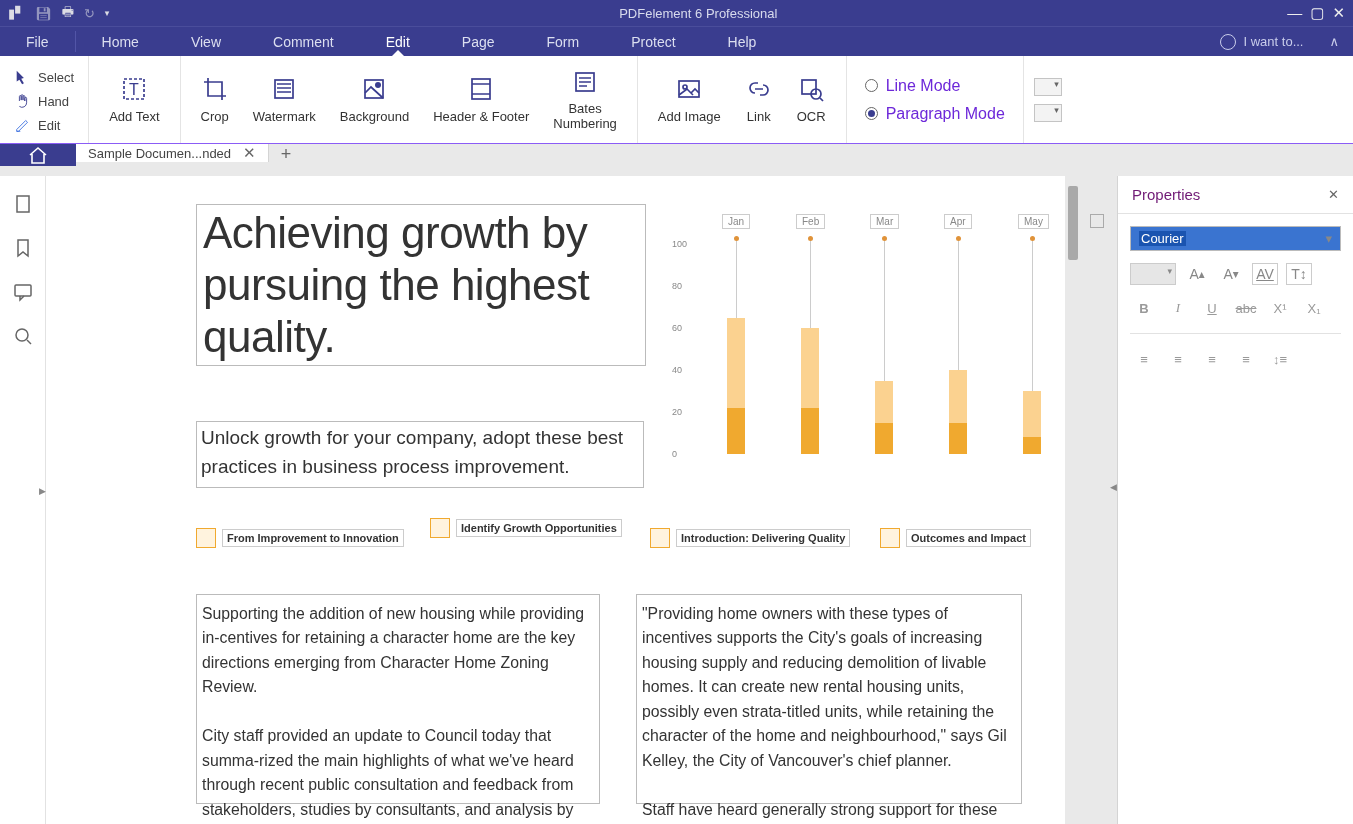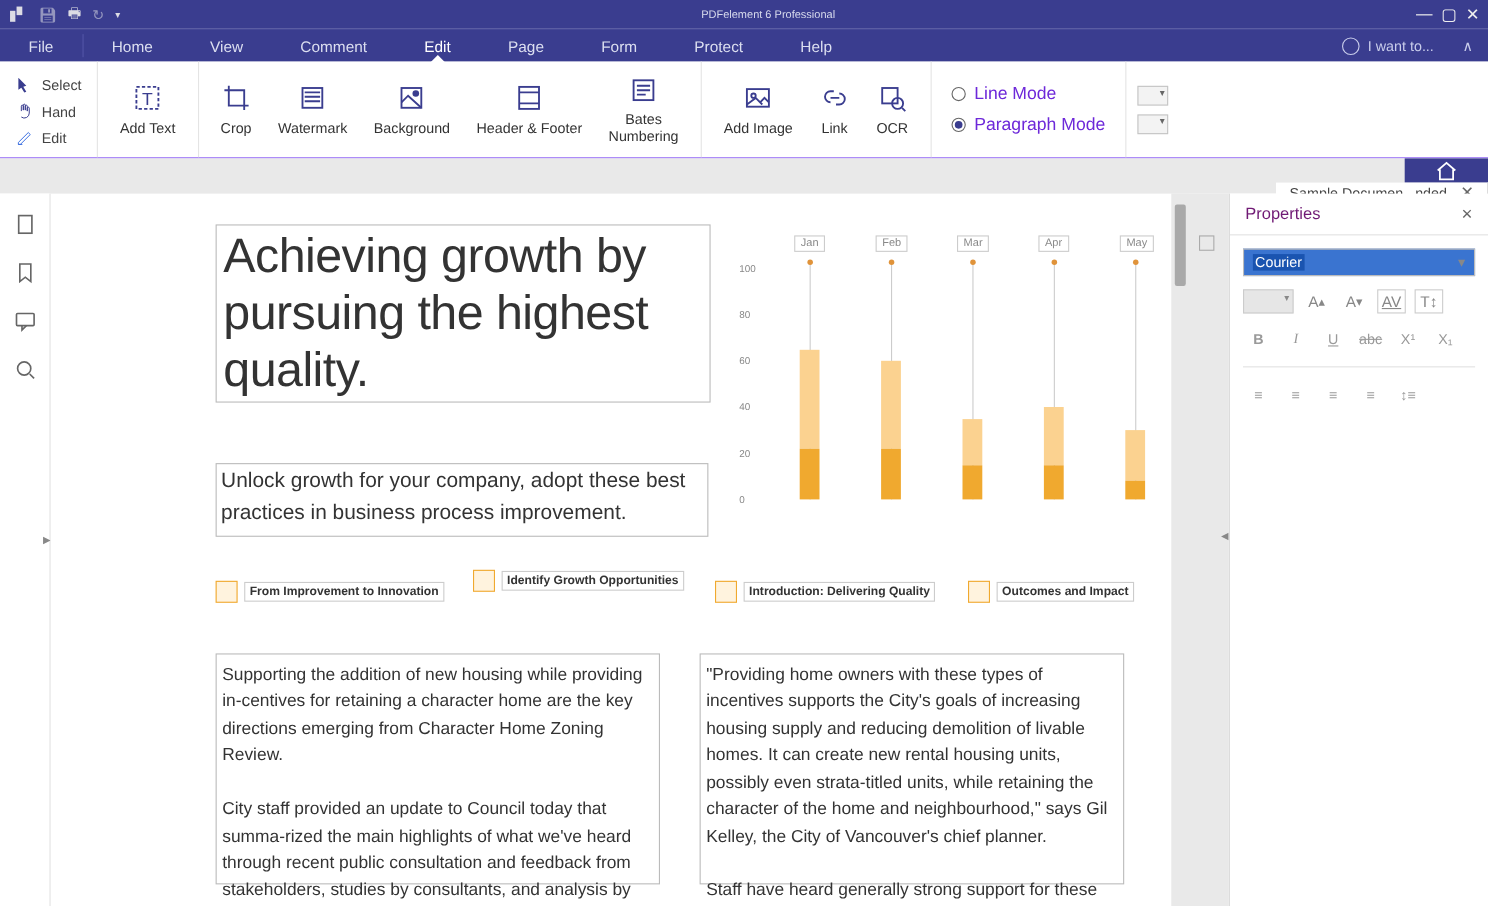--- a/index.html
+++ b/index.html
@@ -2,21 +2,21 @@
 <html><head>
 <meta charset="utf-8">
 <style>
   * { box-sizing: border-box; margin: 0; padding: 0; }
   body { font-family: "Segoe UI", Arial, sans-serif; font-size: 13px; color: #333; background: #fff; width: 1353px; height: 824px; overflow: hidden; }
 
   
   .titlebar { background: #3a3d8f; height: 26px; display: flex; align-items: center; color: #eee; }
   .titlebar-left { display: flex; gap: 10px; padding-left: 8px; align-items: center; }
   .titlebar-left span { opacity: 0.9; cursor: pointer; font-size: 13px; }
-  .titlebar-title { flex: 1; text-align: center; font-size: 10px; color: #d8dbed; }
+  .titlebar-title { flex: 1; text-align: center; font-size: 13px; color: #d8dbed; }
   .titlebar-right { display: flex; gap: 8px; padding-right: 8px; }
   .titlebar-right span { cursor: pointer; font-size: 15px; }
 
   
   .menubar { background: #3a3d8f; height: 30px; display: flex; align-items: stretch; color: #dcdff0; border-top: 1px solid #4a4d9b; }
   .menubar .menu-item { padding: 0 26px; display: flex; align-items: center; cursor: pointer; font-size: 14px; position: relative; }
   .menubar .menu-item.active { color: #fff; }
   .menubar .menu-item.active::after { content: ""; position: absolute; bottom: -1px; left: 50%; transform: translateX(-50%); border-left: 7px solid transparent; border-right: 7px solid transparent; border-bottom: 7px solid #fff; }
   .menubar .sep { border-left: 1px solid #5255a7; margin: 4px 0; }
   .menubar-spacer { flex: 1; }
@@ -36,21 +36,21 @@
   .ribbon-row { display: flex; gap: 12px; align-items: center; }
   .mode-group { padding: 10px 18px; display: flex; flex-direction: column; gap: 10px; justify-content: center; border-right: 1px solid #e4e4e4; }
   .radio-row { display: flex; align-items: center; gap: 8px; font-size: 16px; color: #6d28d9; cursor: pointer; }
   .radio { width: 13px; height: 13px; border: 1.5px solid #666; border-radius: 50%; display: inline-flex; align-items: center; justify-content: center; }
   .radio.checked::after { content: ""; width: 7px; height: 7px; background: #3a3d8f; border-radius: 50%; }
   .list-btns { padding: 10px; display: flex; flex-direction: column; gap: 8px; justify-content: center; }
   .list-btn { width: 28px; height: 18px; border: 1px solid #c4c4c4; background: #f3f3f3; cursor: pointer; position: relative; }
   .list-btn::after { content: "▾"; position: absolute; right: 2px; top: 0; font-size: 9px; color: #666; }
 
   
-  .tabbar { background: #e9e9e9; height: 32px; display: flex; align-items: flex-end; flex-direction: column; }
+  .tabbar { background: #e9e9e9; height: 32px; display: flex; align-items: flex-start; }
   .home-tab { width: 76px; background: #3a3d8f; display: flex; align-items: center; justify-content: center; cursor: pointer; }
   .doc-tab { background: #fff; display: flex; align-items: center; padding: 0 12px; gap: 12px; border-right: 1px solid #d4d4d4; color: #444; }
   .doc-tab .close { color: #666; cursor: pointer; font-size: 15px; }
   .new-tab { padding: 0 12px; display: flex; align-items: center; color: #666; cursor: pointer; font-size: 18px; }
 
   
   .main { display: flex; height: 648px; }
   .sidebar { width: 46px; background: #fff; border-right: 1px solid #e2e2e2; display: flex; flex-direction: column; align-items: center; gap: 24px; padding-top: 18px; position: relative; }
   .sidebar svg { width: 20px; height: 20px; stroke: #666; fill: none; stroke-width: 1.5; cursor: pointer; }
   .sidebar .expander { position: absolute; right: -1px; top: 310px; color: #888; font-size: 9px; cursor: pointer; }

